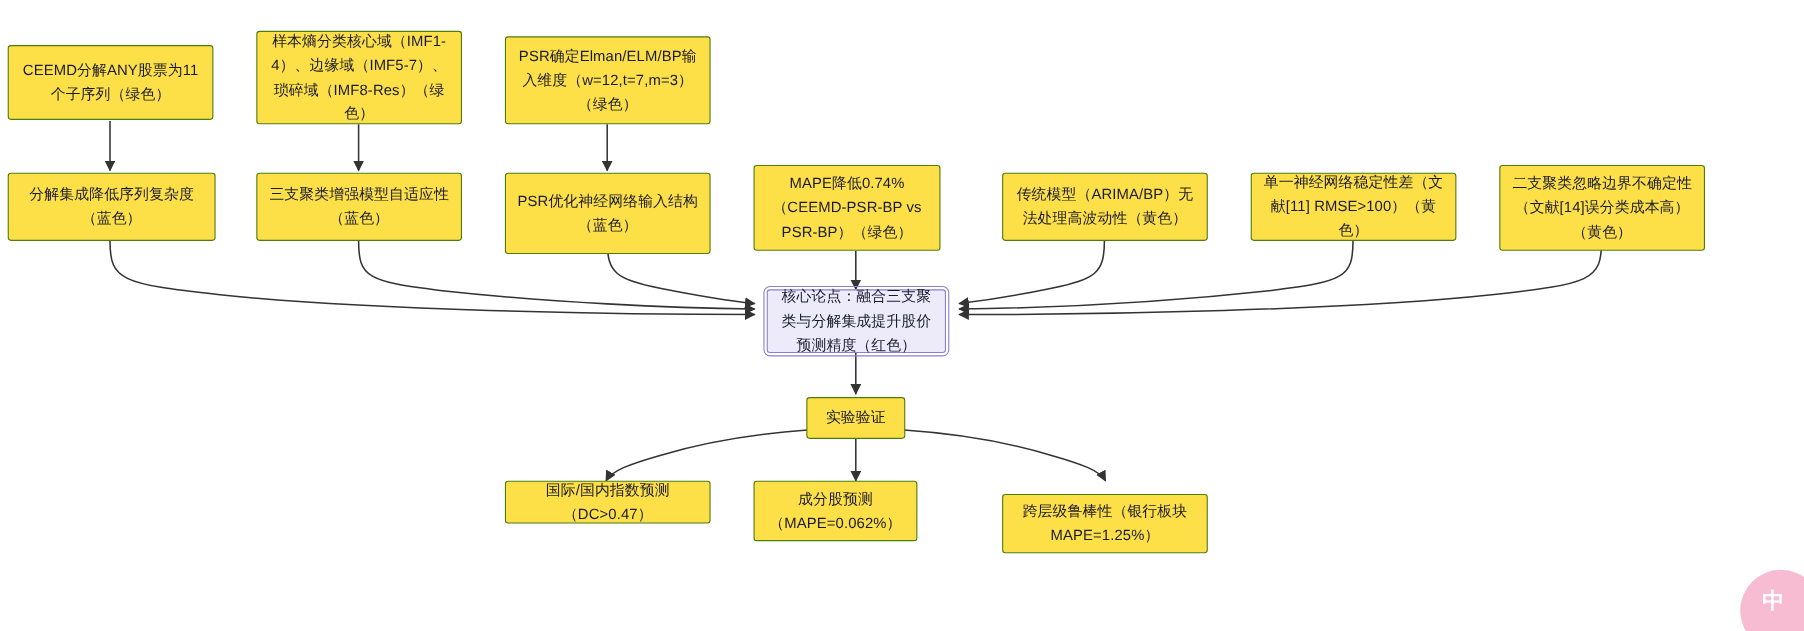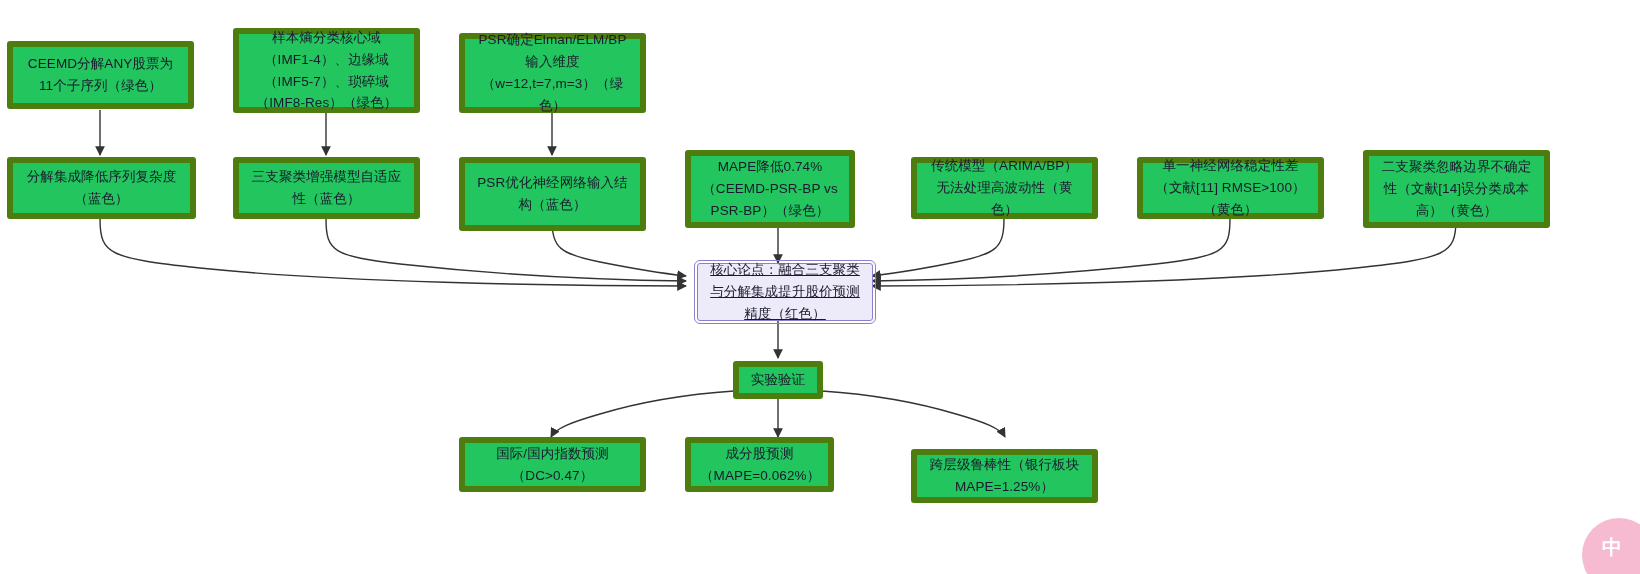--- a/index.html
+++ b/index.html
@@ -19,22 +19,22 @@
     position: absolute;
     left: 0;
     top: 0;
     width: 1640px;
     height: 574px;
     pointer-events: none;
   }
   .node {
     position: absolute;
     box-sizing: border-box;
-    background: #22c55e;
-    border: 6px solid #4d7c0f;
+    background: #fde047;
+    border: 1px solid #4d7c0f;
     border-radius: 3px;
     display: flex;
     align-items: center;
     justify-content: center;
     text-align: center;
     color: #1a1a2e;
     font-size: 13.5px;
     line-height: 1.62;
     padding: 4px 9px;
     letter-spacing: 0.1px;
@@ -139,29 +139,29 @@
   </div>
 
   <div class="node" style="left:1137px; top:157px; width:187px; height:62px;">
     <span>单一神经网络稳定性差（文献[11] RMSE&gt;100）（黄色）</span>
   </div>
 
   <div class="node" style="left:1363px; top:150px; width:187px; height:78px;">
     <span>二支聚类忽略边界不确定性（文献[14]误分类成本高）（黄色）</span>
   </div>
 
-  <div class="node core" style="left:697px; top:263px; width:176px; height:58px;text-decoration:underline;">
+  <div class="node core" style="left:697px; top:263px; width:163px; height:58px;">
     <span>核心论点：融合三支聚类与分解集成提升股价预测精度（红色）</span>
   </div>
 
   <div class="node" style="left:733px; top:361px; width:90px; height:38px;">
     <span>实验验证</span>
   </div>
 
-  <div class="node" style="left:459px; top:437px; width:187px; height:55px;">
+  <div class="node" style="left:459px; top:437px; width:187px; height:39px;">
     <span>国际/国内指数预测（DC&gt;0.47）</span>
   </div>
 
   <div class="node" style="left:685px; top:437px; width:149px; height:55px;">
     <span>成分股预测（MAPE=0.062%）</span>
   </div>
 
   <div class="node" style="left:911px; top:449px; width:187px; height:54px;">
     <span>跨层级鲁棒性（银行板块MAPE=1.25%）</span>
   </div>

